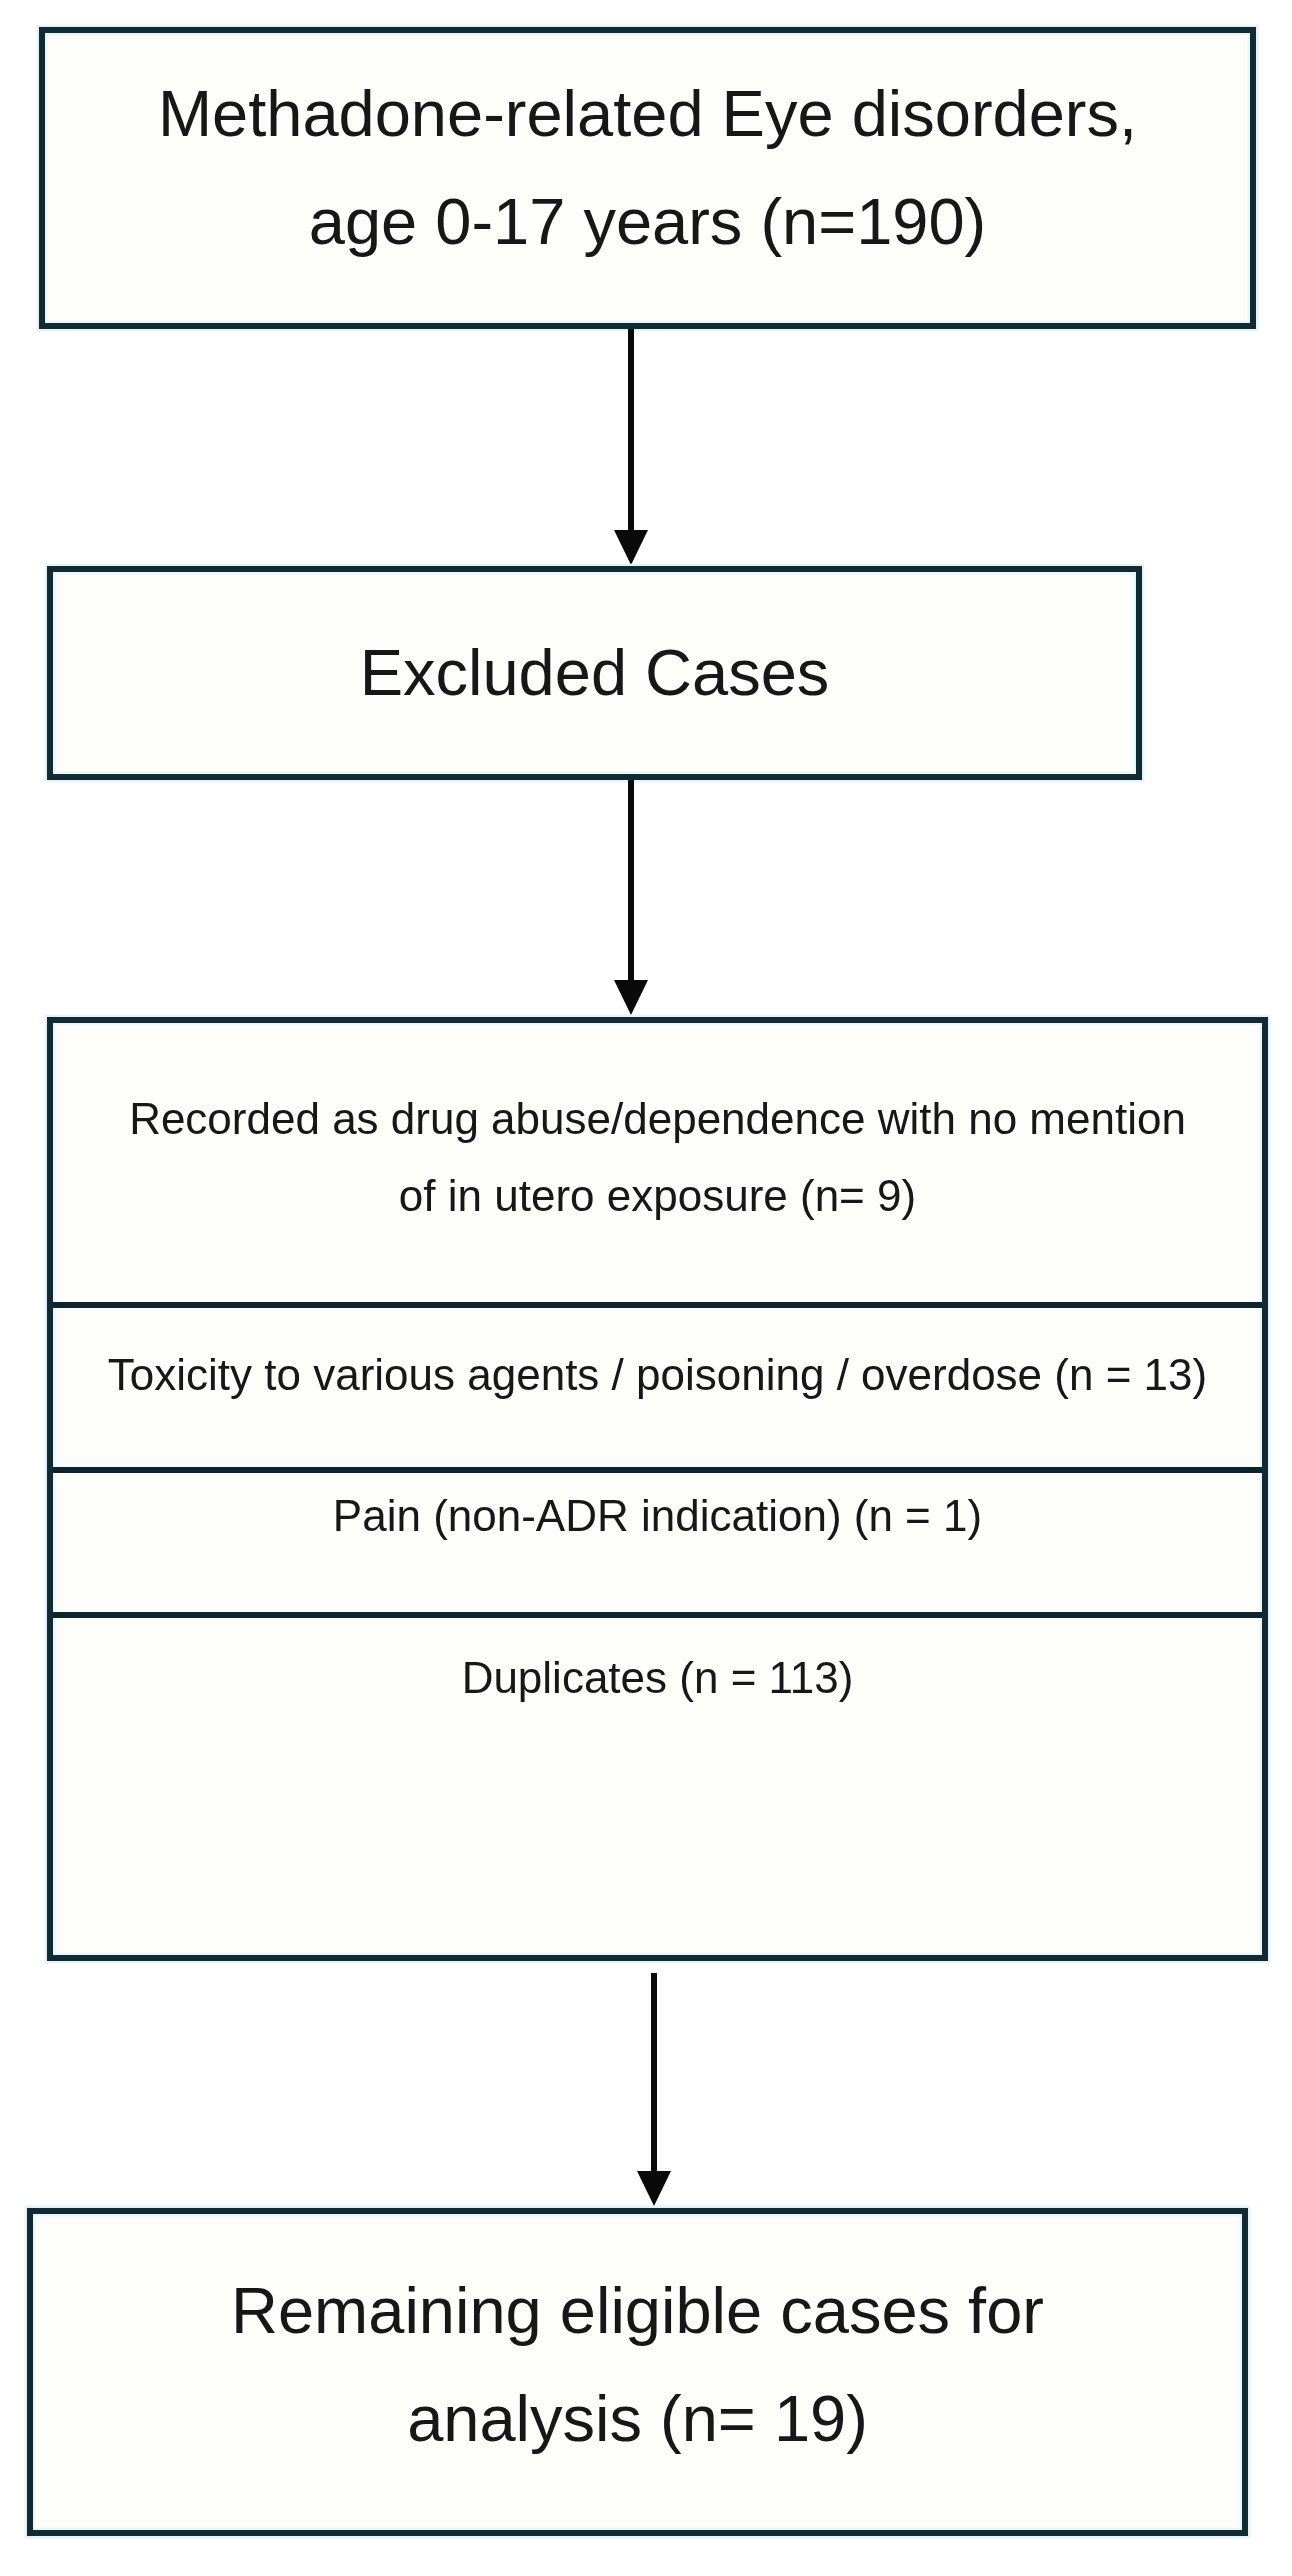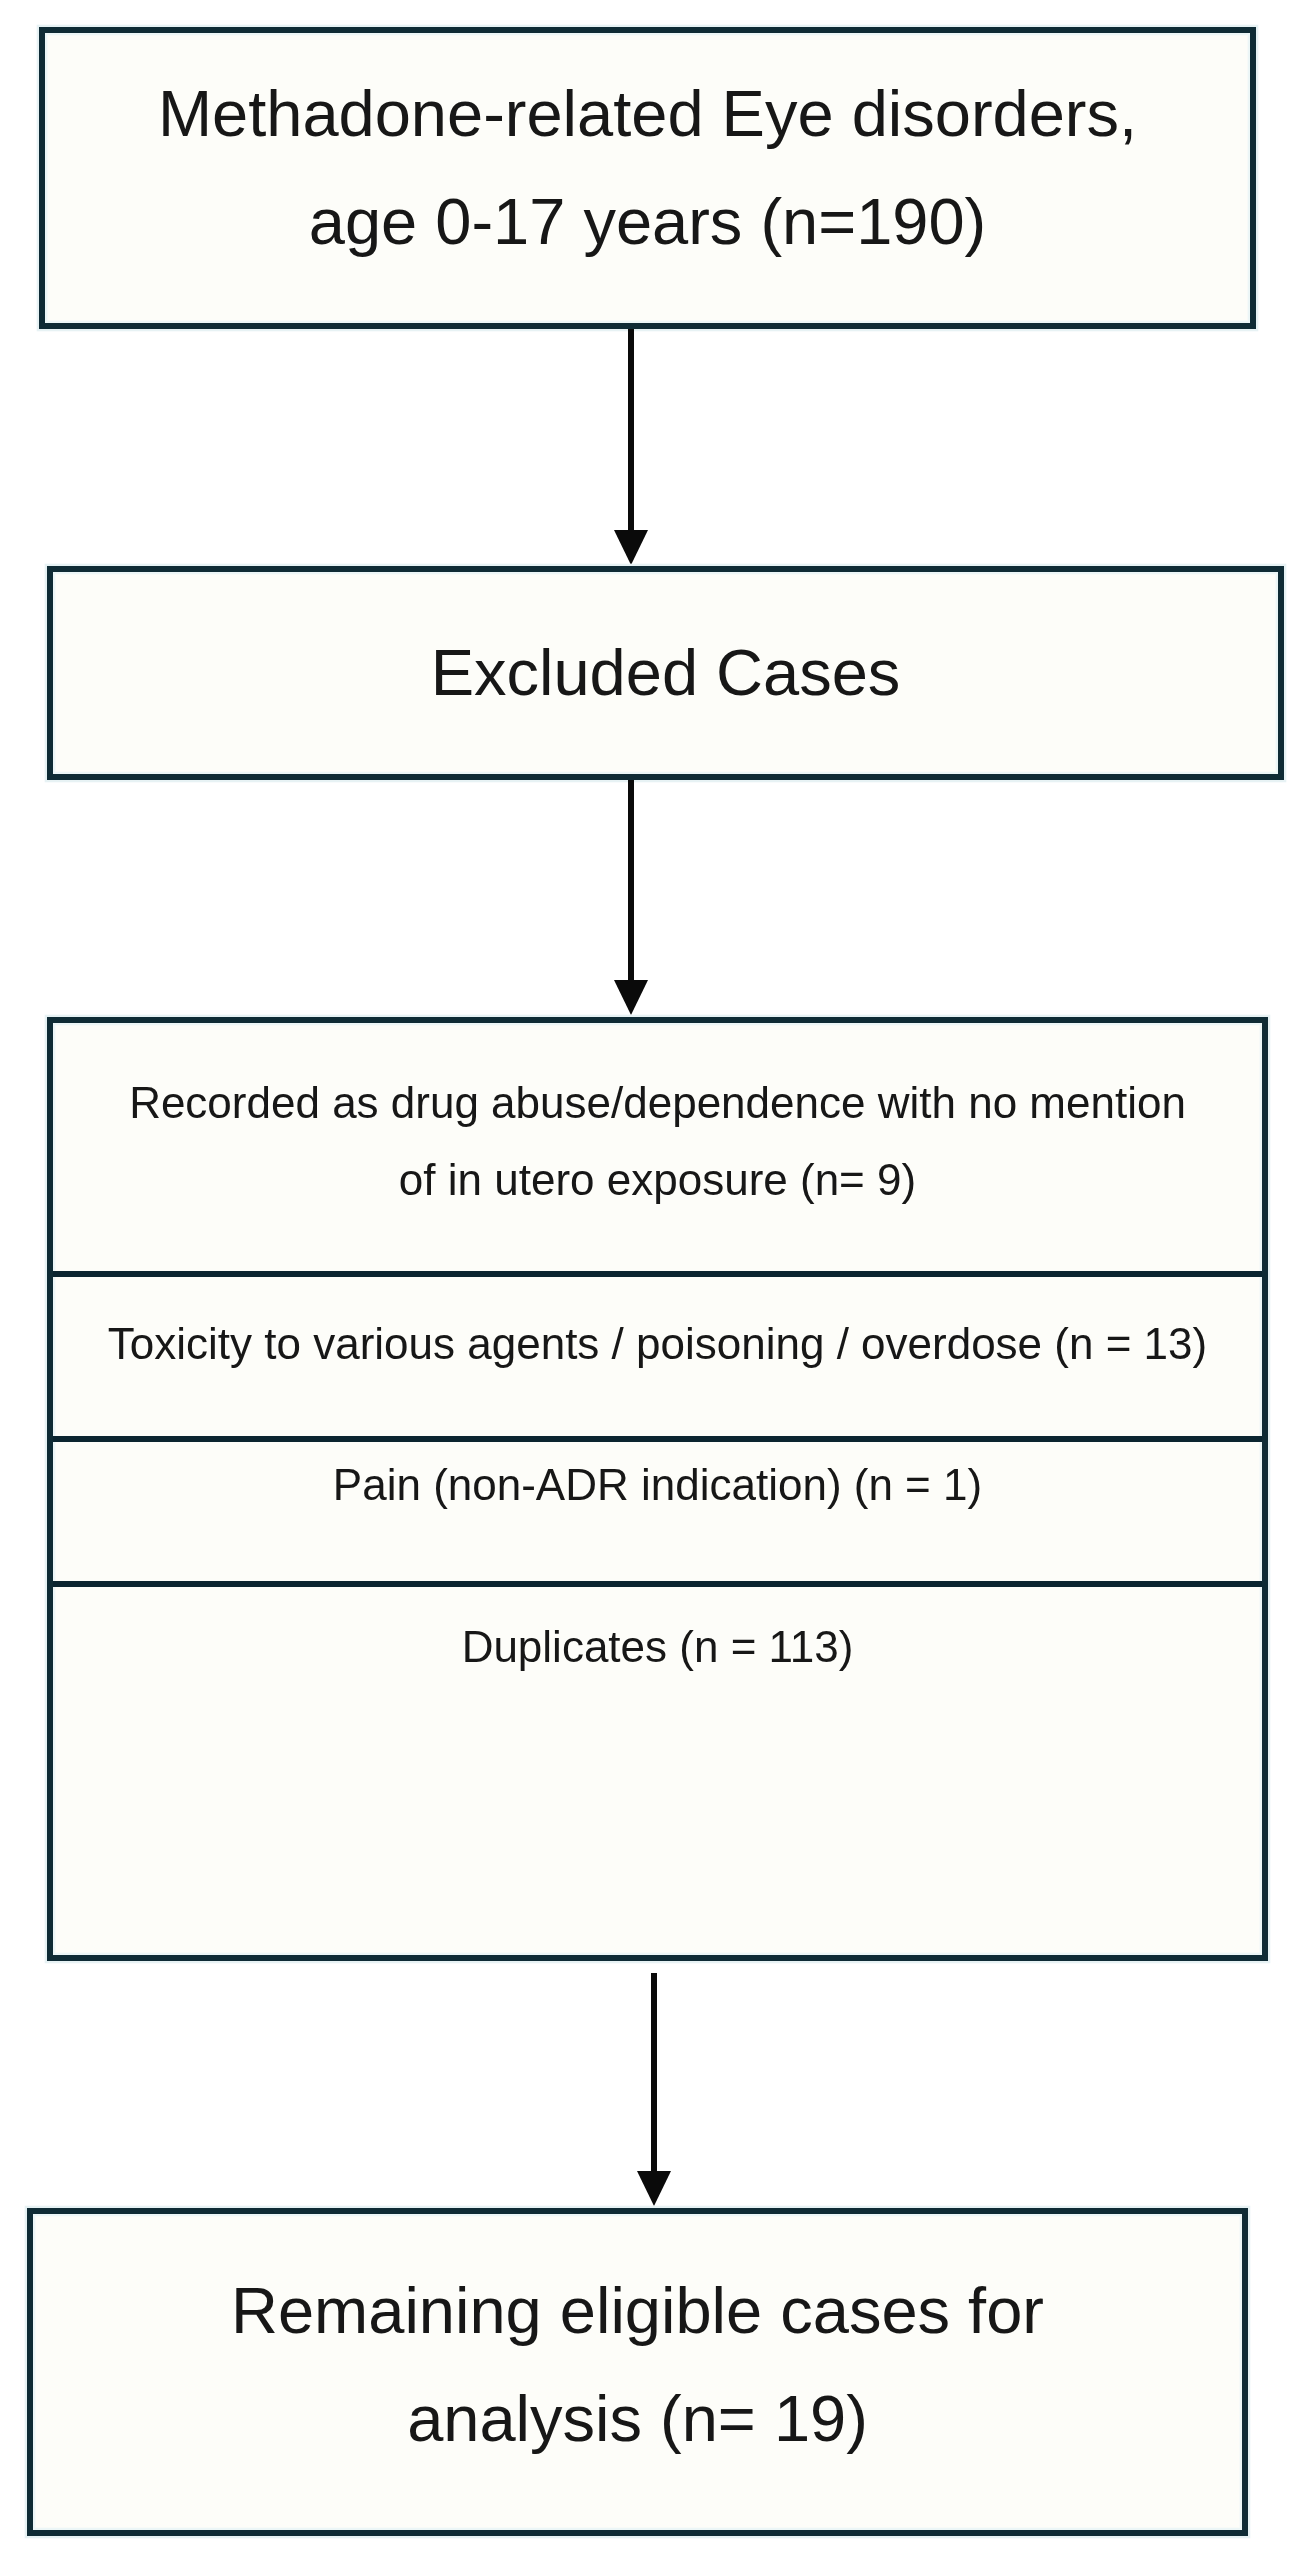--- a/index.html
+++ b/index.html
@@ -24,21 +24,21 @@
     border: 6.8px solid #0f2b35;
     background: #fdfdf9;
     box-shadow: 0 0 0 2.3px #e7f2f4, inset 0 0 0 2.3px #ecf6f7;
     display: flex;
     flex-direction: column;
     align-items: center;
     justify-content: center;
     text-align: center;
   }
   .box-title      { left: 39px;  top: 27px;   width: 1217px; height: 302px; padding-bottom: 21px; }
-  .box-excluded   { left: 47px;  top: 566px;  width: 1237px; height: 214px; }
+  .box-excluded   { left: 47px;  top: 566px;  width: 1095px; height: 214px; }
   .box-table      { left: 47px;  top: 1017px; width: 1221px; height: 944px;
                     display: flex; flex-direction: column; align-items: stretch;
                     justify-content: flex-start; padding: 0; }
   .box-remaining  { left: 27px;  top: 2208px; width: 1221px; height: 328px; padding-bottom: 15px; }
 
   .label-lg .line {
     display: block;
     font-size: 65px;
     line-height: 1.66;
     white-space: nowrap;
@@ -55,21 +55,21 @@
     justify-content: center;
     text-align: center;
   }
   .ex-row + .ex-row { border-top: 6.8px solid #0b2530; }
   .ex-row .line {
     display: block;
     font-size: 44px;
     line-height: 1.75;
     white-space: nowrap;
   }
-  .ex-row:nth-child(1) { height: 248px; padding-bottom: 12px; }
+  .ex-row:nth-child(1) { height: 279px; padding-bottom: 12px; }
   .ex-row:nth-child(2) { height: 165px; padding-bottom: 27px; }
   .ex-row:nth-child(3) { height: 145px; padding-bottom: 54px; }
   .ex-row:nth-child(4) { height: 152px; padding-bottom: 27px; }
   .ex-row:nth-child(5) { height: 176px; padding-bottom: 57px; }
 
   
   .arrow {
     position: absolute;
     width: 35px;
     display: flex;

